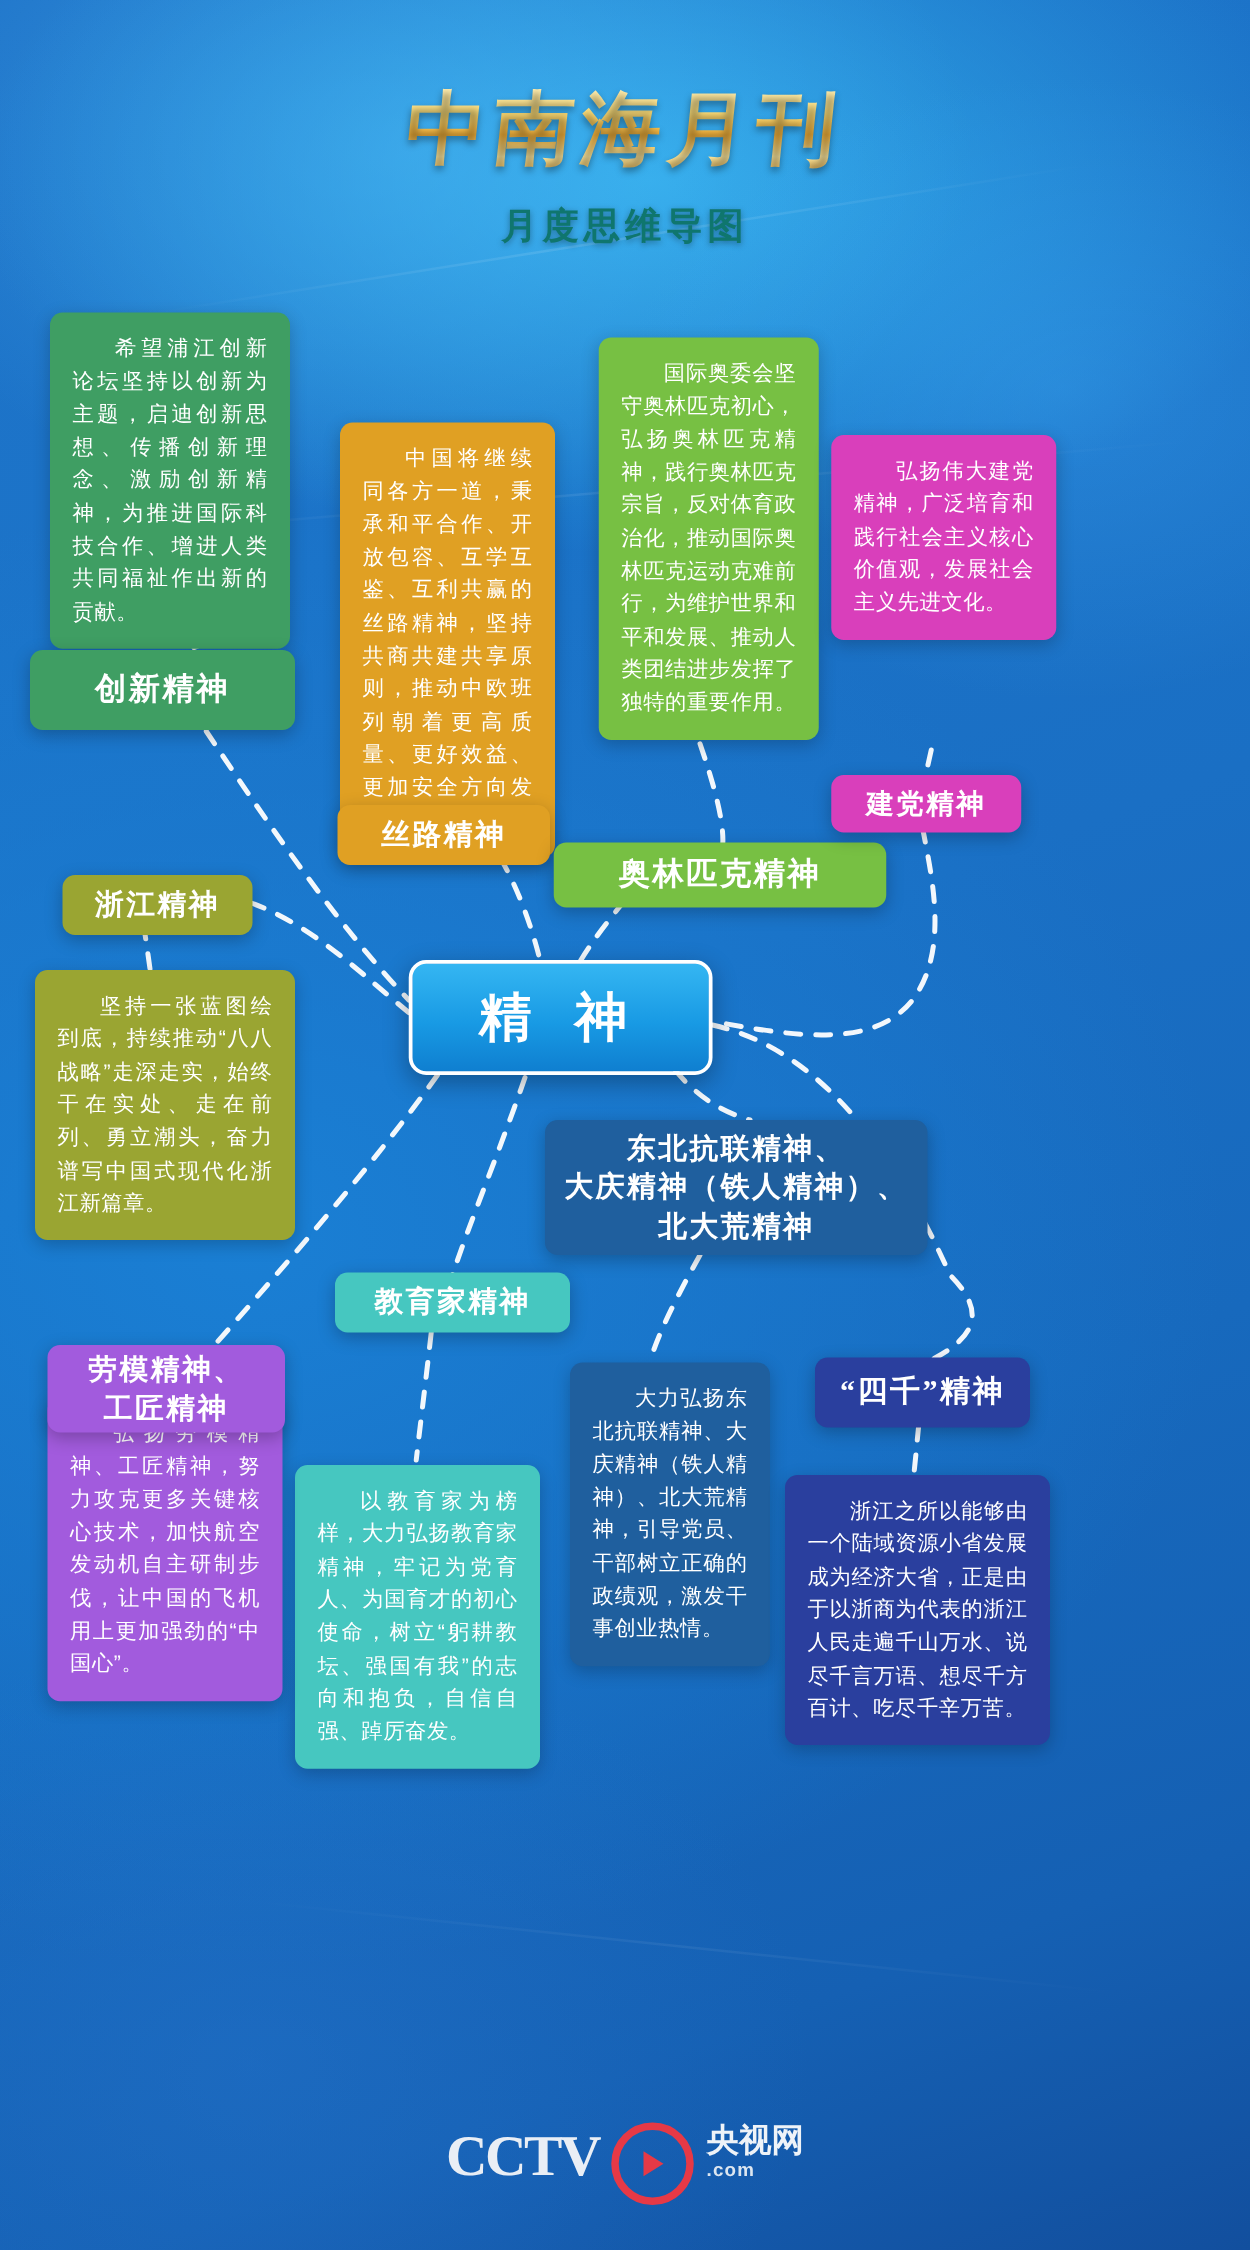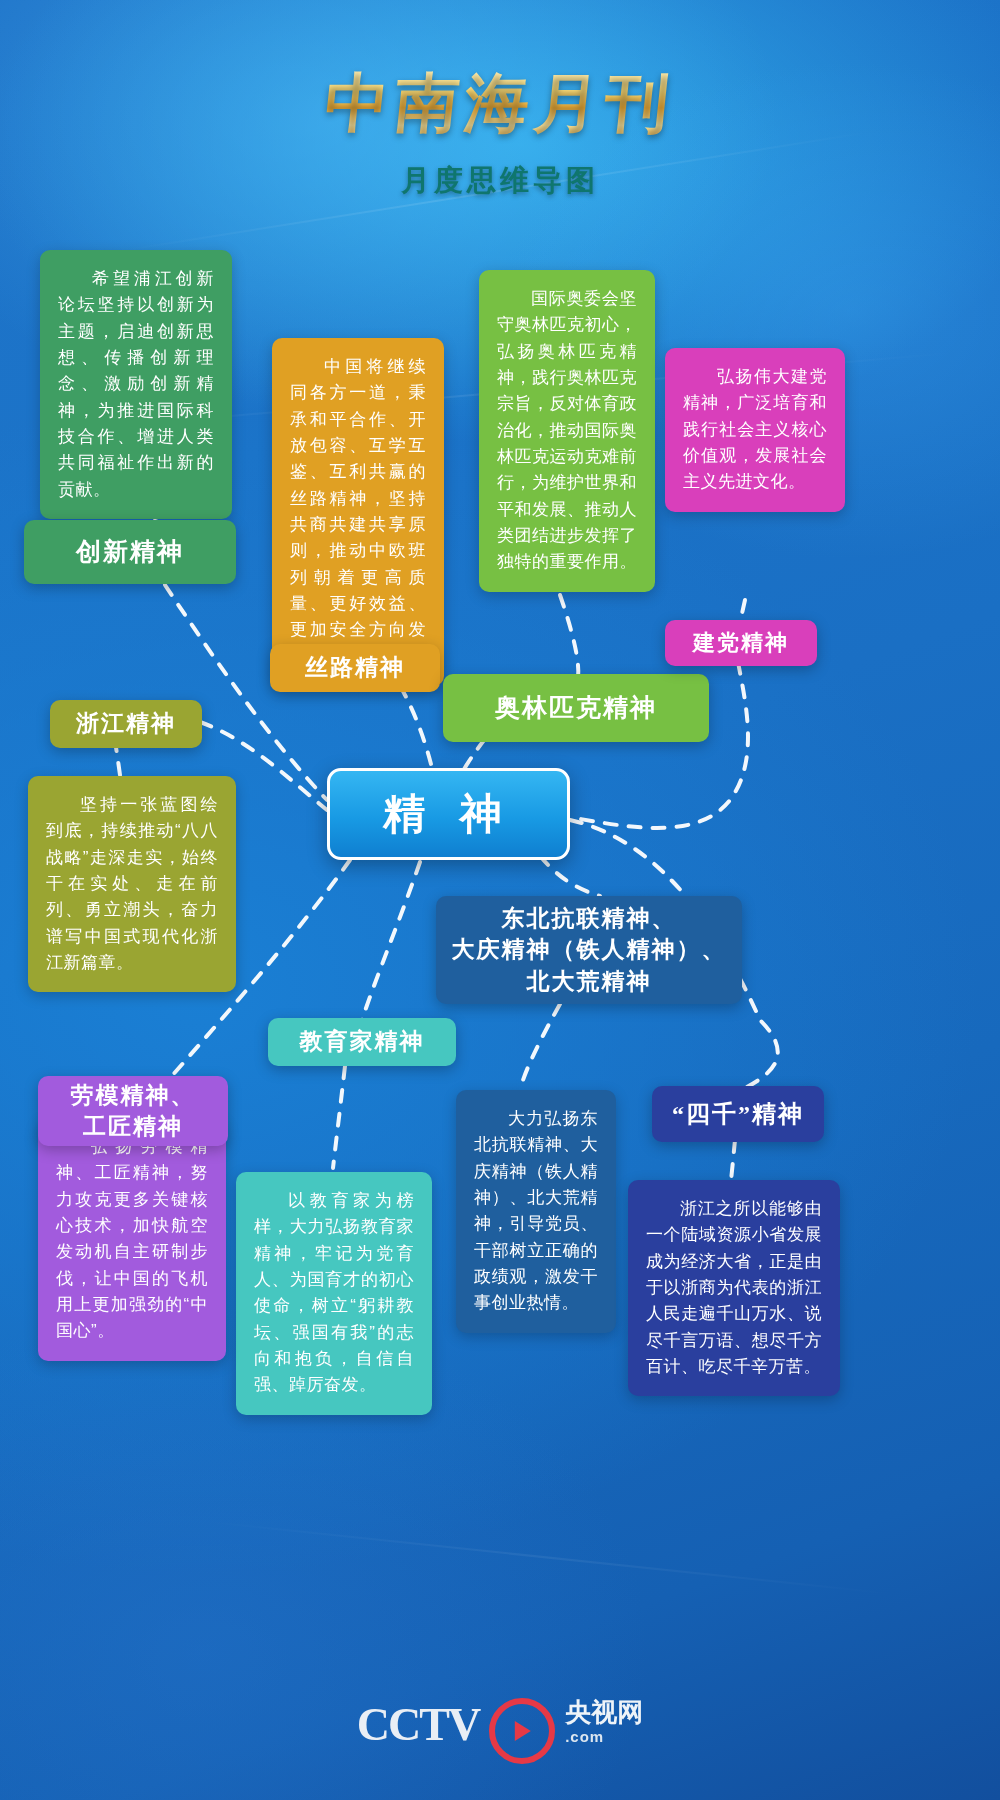--- a/index.html
+++ b/index.html
@@ -168,21 +168,21 @@
 </div>
 
 <div class="node label" style="left:24px;top:520px;width:212px;height:64px;background:#3f9e63;">
   <span>创新精神</span>
 </div>
 
 <div class="node label" style="left:270px;top:644px;width:170px;height:48px;background:#e0a023;font-size:23px;">
   <span>丝路精神</span>
 </div>
 
-<div class="node label" style="left:443px;top:674px;width:266px;height:68px;background:#77c043;font-size:25px;">
+<div class="node label" style="left:443px;top:674px;width:266px;height:52px;background:#77c043;font-size:25px;">
   <span>奥林匹克精神</span>
 </div>
 
 <div class="node label" style="left:665px;top:620px;width:152px;height:46px;background:#d93fbb;font-size:22px;">
   <span>建党精神</span>
 </div>
 
 <div class="node label" style="left:50px;top:700px;width:152px;height:48px;background:#9aa532;font-size:23px;">
   <span>浙江精神</span>
 </div>

